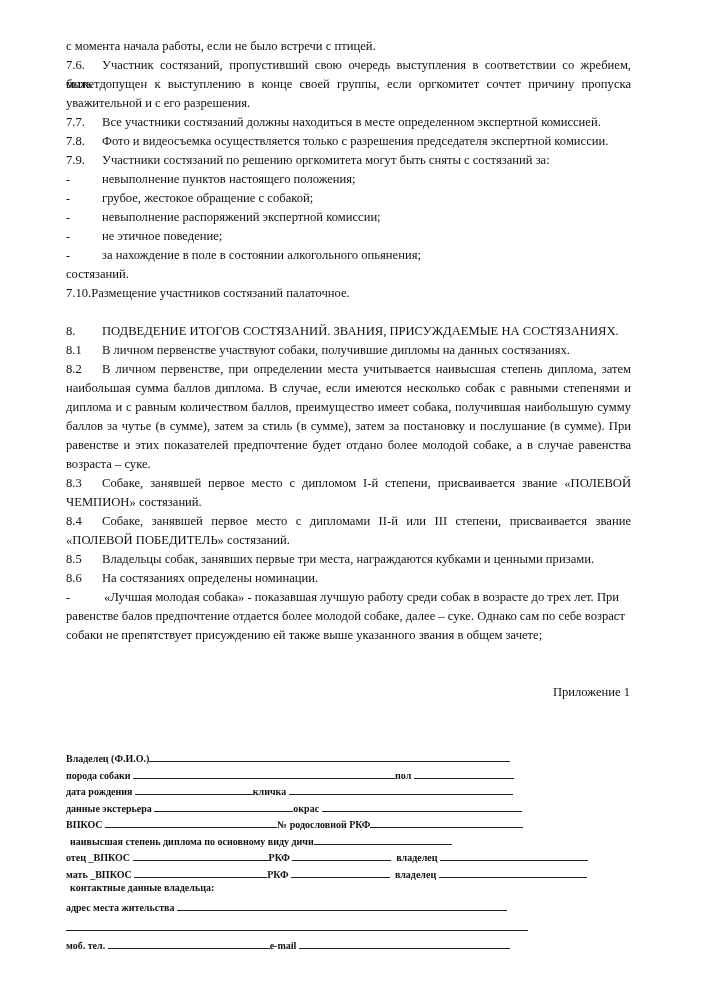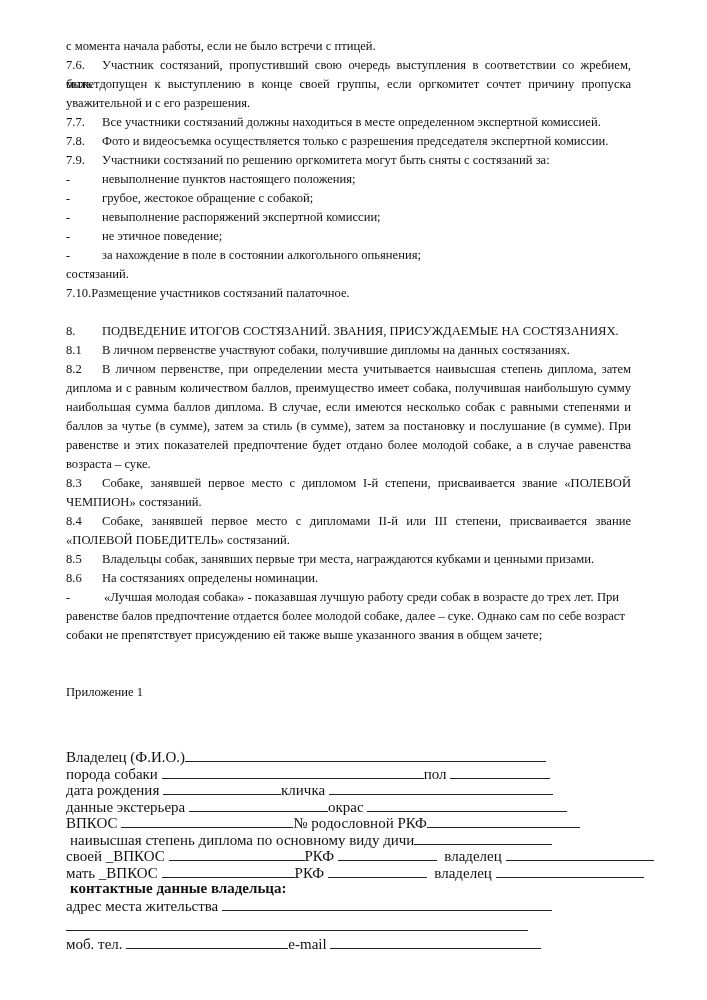--- a/index.html
+++ b/index.html
@@ -5,23 +5,23 @@
   html, body { margin: 0; padding: 0; background: #ffffff; }
   body { width: 707px; height: 1000px; position: relative; overflow: hidden;
          font-family: "Liberation Serif", "DejaVu Serif", serif; font-size: 12.6px; color: #111; }
   .page { position: absolute; left: 66px; top: 37px; width: 565px; }
   .ln { height: 19px; line-height: 19px; white-space: nowrap; }
   .just { text-align: justify; text-align-last: justify; white-space: normal; font-family: Liberation Serif, serif; }
   .num { display: inline-block; width: 36px; }
   .dash { display: inline-block; width: 36px; }
   .gap { height: 17px; }
   .bold { font-weight: bold; }
-  .right { text-align: left; padding-right: 1px; }
+  .right { text-align: right; padding-right: 1px; }
   .u { display: inline-block; border-bottom: 1px solid #222; height: 13px; vertical-align: baseline; }
-  .form .ln { height: 16.5px; line-height: 16.5px; font-size: 15px; }
+  .form .ln { height: 16.5px; line-height: 16.5px; font-size: 10px; font-weight: bold; }
   .indent1 { padding-left: 4px; }
 </style>
 </head>
 <body>
 
 <div class="page">
   <div class="ln">с момента начала работы, если не было встречи с птицей.</div>
 
   <div class="ln just"><span class="num">7.6.</span><span>Участник состязаний, пропустивший свою очередь выступления в соответствии со жребием, может</span></div>
   <div class="ln just">быть допущен к выступлению в конце своей группы, если оргкомитет сочтет причину пропуска</div>
@@ -37,22 +37,22 @@
   <div class="ln"><span class="dash">-</span><span>не этичное поведение;</span></div>
   <div class="ln"><span class="dash">-</span><span>за нахождение в поле в состоянии алкогольного опьянения;</span></div>
   <div class="ln">состязаний.</div>
   <div class="ln">7.10.Размещение участников состязаний палаточное.</div>
 
   <div class="gap" style="height:19px"></div>
 
   <div class="ln"><span class="num">8.</span><span>ПОДВЕДЕНИЕ ИТОГОВ СОСТЯЗАНИЙ. ЗВАНИЯ, ПРИСУЖДАЕМЫЕ НА СОСТЯЗАНИЯХ.</span></div>
   <div class="ln"><span class="num">8.1</span><span>В личном первенстве участвуют собаки, получившие дипломы на данных состязаниях.</span></div>
   <div class="ln just"><span class="num">8.2</span><span>В личном первенстве, при определении места учитывается наивысшая степень диплома, затем</span></div>
+  <div class="ln just">наибольшая сумма баллов диплома. В случае, если имеются несколько собак с равными степенями и</div>
   <div class="ln just">диплома и с равным количеством баллов, преимущество имеет собака, получившая наибольшую сумму</div>
-  <div class="ln just">наибольшая сумма баллов диплома. В случае, если имеются несколько собак с равными степенями и</div>
   <div class="ln just">баллов за чутье (в сумме), затем за стиль (в сумме), затем за постановку и послушание (в сумме). При</div>
   <div class="ln just">равенстве и этих показателей предпочтение будет отдано более молодой собаке, а в случае равенства</div>
   <div class="ln">возраста – суке.</div>
   <div class="ln just"><span class="num">8.3</span><span>Собаке, занявшей первое место с дипломом I-й степени, присваивается звание «ПОЛЕВОЙ</span></div>
   <div class="ln">ЧЕМПИОН» состязаний.</div>
   <div class="ln just"><span class="num">8.4</span><span>Собаке, занявшей первое место с дипломами II-й или III степени, присваивается звание</span></div>
   <div class="ln">«ПОЛЕВОЙ ПОБЕДИТЕЛЬ» состязаний.</div>
   <div class="ln"><span class="num">8.5</span><span>Владельцы собак, занявших первые три места, награждаются кубками и ценными призами.</span></div>
   <div class="ln"><span class="num">8.6</span><span>На состязаниях определены номинации.</span></div>
   <div class="ln"><span class="dash" style="width:38px">-</span><span>«Лучшая молодая собака» - показавшая лучшую работу среди собак в возрасте до трех лет. При</span></div>
@@ -64,20 +64,20 @@
   <div style="height:32px"></div>
   <div style="height:14px"></div>
 
   <div class="form">
     <div class="ln"><span>Владелец (Ф.И.О.)</span><span class="u" style="width:361px"></span></div>
     <div class="ln"><span>порода собаки</span> <span class="u" style="width:262px"></span><span>пол</span> <span class="u" style="width:100px"></span></div>
     <div class="ln"><span>дата рождения</span> <span class="u" style="width:118px"></span><span>кличка</span> <span class="u" style="width:224px"></span></div>
     <div class="ln"><span>данные экстерьера</span> <span class="u" style="width:139px"></span><span>окрас</span> <span class="u" style="width:200px"></span></div>
     <div class="ln"><span>ВПКОС</span> <span class="u" style="width:172px"></span><span>№ родословной РКФ</span><span class="u" style="width:153px"></span></div>
     <div class="ln indent1"><span>наивысшая степень диплома по основному виду дичи</span><span class="u" style="width:138px"></span></div>
-    <div class="ln"><span>своей _ВПКОС</span> <span class="u" style="width:136px"></span><span>РКФ</span> <span class="u" style="width:99px"></span> &nbsp;<span>владелец</span> <span class="u" style="width:148px"></span></div>
+    <div class="ln"><span>отец _ВПКОС</span> <span class="u" style="width:136px"></span><span>РКФ</span> <span class="u" style="width:99px"></span> &nbsp;<span>владелец</span> <span class="u" style="width:148px"></span></div>
     <div class="ln"><span>мать _ВПКОС</span> <span class="u" style="width:133px"></span><span>РКФ</span> <span class="u" style="width:99px"></span> &nbsp;<span>владелец</span> <span class="u" style="width:148px"></span></div>
     <div class="ln indent1 bold">контактные данные владельца:</div>
     <div class="ln"><span>адрес места жительства</span> <span class="u" style="width:330px"></span></div>
     <div class="ln" style="height:22px"><span class="u" style="width:462px;height:17px"></span></div>
     <div class="ln"><span>моб. тел.</span> <span class="u" style="width:162px"></span><span>e-mail</span> <span class="u" style="width:211px"></span></div>
   </div>
 </div>
 
 </body></html>

